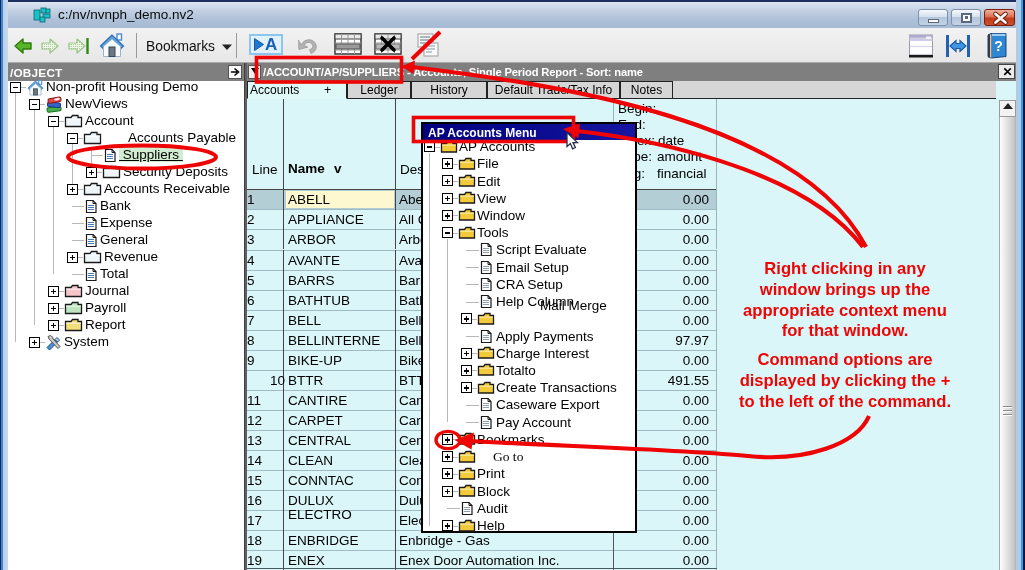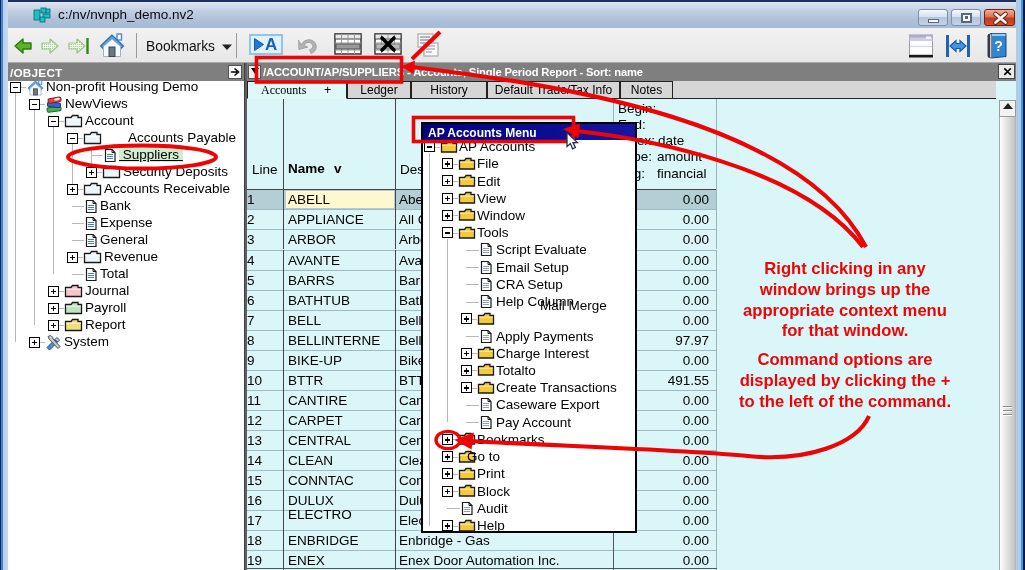--- a/index.html
+++ b/index.html
@@ -306,21 +306,21 @@
 <div class="abs" style="left:247px;top:63px;width:769px;height:18px;background:#7f7f7f;"></div>
 <div class="abs" style="left:248px;top:65px;width:13px;height:14px;background:#f0f0f0;border:1px solid #555;">
     <span style="position:absolute;left:1.5px;top:1.5px;width:0;height:0;border-left:4.5px solid transparent;border-right:4.5px solid transparent;border-top:6px solid #000;"></span>
   </div>
 <div class="abs" style="left:263px;top:66px;font-size:11.2px;font-weight:bold;color:#fff;white-space:pre;letter-spacing:-0.15px;">/ACCOUNT/AP/SUPPLIERS - Accounts, Single Period Report - Sort: name</div>
 <div class="abs" style="left:998px;top:64px;width:17px;height:15px;background:#ececec;border:1px solid #444;">
     <span style="position:absolute;left:3.5px;top:-0.5px;font-size:12px;font-weight:bold;color:#000;">✕</span>
   </div>
 <div class="abs" style="left:247px;top:81px;width:749px;height:18px;background:#d6d6d6;border-bottom:1px solid #222;"></div>
 <div class="abs" style="left:247px;top:81px;width:100px;height:18px;background:#dff8f8;border:1px solid #222;border-bottom:1px solid #dff8f8;z-index:3;font-size:12px;color:#000;line-height:17px;">
-    <span style="position:absolute;left:13px;font-family:Liberation Serif, serif;">Accounts</span>
+    <span style="position:absolute;left:2px;">Accounts</span>
   </div>
 <div class="abs" style="left:347px;top:81px;width:64px;height:18px;background:#d6d6d6;border:1px solid #222;z-index:3;font-size:12px;color:#000;text-align:center;line-height:17px;">Ledger</div>
 <div class="abs" style="left:411px;top:81px;width:76px;height:18px;background:#d6d6d6;border:1px solid #222;z-index:3;font-size:12px;color:#000;text-align:center;line-height:17px;">History</div>
 <div class="abs" style="left:487px;top:81px;width:133px;height:18px;background:#d6d6d6;border:1px solid #222;z-index:3;font-size:12px;color:#000;text-align:center;line-height:17px;">Default Trade/Tax Info</div>
 <div class="abs" style="left:620px;top:81px;width:53px;height:18px;background:#d6d6d6;border:1px solid #222;z-index:3;font-size:12px;color:#000;text-align:center;line-height:17px;">Notes</div>
 <div class="abs" style="left:324px;top:83px;font-size:12.5px;color:#000;z-index:4;">+</div>
 <div class="abs" style="left:247px;top:99px;width:749px;height:471px;background:#daf6f8;"></div>
 <div class="abs" style="left:283px;top:99px;width:1px;height:90px;background:#444;"></div>
 <div class="abs" style="left:395px;top:99px;width:1px;height:90px;background:#444;"></div>
 <div class="abs" style="left:613px;top:99px;width:1px;height:90px;background:#9ab4ba;"></div>
@@ -417,21 +417,21 @@
 <div class="abs" style="left:716px;top:349.7px;width:1px;height:20.05px;background:#9ab4ba;"></div>
 <div class="abs t13" style="left:247px;top:352.7px;">9</div>
 <div class="abs t13" style="left:288px;top:352.7px;">BIKE-UP</div>
 <div class="abs t13" style="left:399px;top:352.7px;">Bike-Up Ltd</div>
 <div class="abs t13" style="left:613px;top:352.7px;width:96px;text-align:right;">0.00</div>
 <div class="abs" style="left:247px;top:369.8px;width:470px;height:20.05px;background:#daf6f8;border-top:1px solid #9fbac2;"></div>
 <div class="abs" style="left:283px;top:369.8px;width:1px;height:20.05px;background:#444;"></div>
 <div class="abs" style="left:395px;top:369.8px;width:1px;height:20.05px;background:#444;"></div>
 <div class="abs" style="left:613px;top:369.8px;width:1px;height:20.05px;background:#555;"></div>
 <div class="abs" style="left:716px;top:369.8px;width:1px;height:20.05px;background:#9ab4ba;"></div>
-<div class="abs t13" style="left:247px;top:372.8px;">10</div>
+<div class="abs t13" style="left:247px;top:372.8px;padding-left:23px;">10</div>
 <div class="abs t13" style="left:288px;top:372.8px;">BTTR</div>
 <div class="abs t13" style="left:399px;top:372.8px;">BTTR Equip</div>
 <div class="abs t13" style="left:613px;top:372.8px;width:96px;text-align:right;">491.55</div>
 <div class="abs" style="left:247px;top:389.8px;width:470px;height:20.05px;background:#daf6f8;border-top:1px solid #9fbac2;"></div>
 <div class="abs" style="left:283px;top:389.8px;width:1px;height:20.05px;background:#444;"></div>
 <div class="abs" style="left:395px;top:389.8px;width:1px;height:20.05px;background:#444;"></div>
 <div class="abs" style="left:613px;top:389.8px;width:1px;height:20.05px;background:#555;"></div>
 <div class="abs" style="left:716px;top:389.8px;width:1px;height:20.05px;background:#9ab4ba;"></div>
 <div class="abs t13" style="left:247px;top:392.8px;">11</div>
 <div class="abs t13" style="left:288px;top:392.8px;">CANTIRE</div>
@@ -734,21 +734,21 @@
 <div class="abs" style="z-index:12;left:0;top:0;">
     <div class="abs" style="left:453px;top:456.64px;width:5px;height:1px;background:#b8b8b8;"></div>
     <div class="abs" style="left:442px;top:451.14px;width:11px;height:11px;background:#fff;border:1.4px solid #000;">
       <div class="abs" style="left:1.8px;top:4.1px;width:5.6px;height:1.6px;background:#000;"></div>
       <div class="abs" style="left:3.8px;top:2.1px;width:1.6px;height:5.6px;background:#000;"></div>
     </div>
     <svg width="18" height="14" viewBox="0 0 18 14" style="position:absolute;left:458px;top:449.64px;">
       <path d="M1.5 3.5 L6.5 3.5 L8 1.5 L13 1.5 L13 3.5 L16.5 3.5 L16.5 12 L1.5 12 Z" fill="#f2ca3a" stroke="#1a1a1a" stroke-width="1.3"></path>
       <line x1="2.2" y1="5.2" x2="15.8" y2="5.2" stroke="#f9e9a8" stroke-width="1.2"></line>
     </svg>
-    <div class="abs t13" style="left:467px;top:449.1px;">Go to</div>
+    <div class="abs t13" style="left:493px;top:449.1px;font-family:Liberation Serif, serif;">Go to</div>
   </div>
 <div class="abs" style="z-index:12;left:0;top:0;">
     <div class="abs" style="left:453px;top:473.87px;width:5px;height:1px;background:#b8b8b8;"></div>
     <div class="abs" style="left:442px;top:468.37px;width:11px;height:11px;background:#fff;border:1.4px solid #000;">
       <div class="abs" style="left:1.8px;top:4.1px;width:5.6px;height:1.6px;background:#000;"></div>
       <div class="abs" style="left:3.8px;top:2.1px;width:1.6px;height:5.6px;background:#000;"></div>
     </div>
     <svg width="18" height="14" viewBox="0 0 18 14" style="position:absolute;left:458px;top:466.87px;">
       <path d="M1.5 3.5 L6.5 3.5 L8 1.5 L13 1.5 L13 3.5 L16.5 3.5 L16.5 12 L1.5 12 Z" fill="#f2ca3a" stroke="#1a1a1a" stroke-width="1.3"></path>
       <line x1="2.2" y1="5.2" x2="15.8" y2="5.2" stroke="#f9e9a8" stroke-width="1.2"></line>

